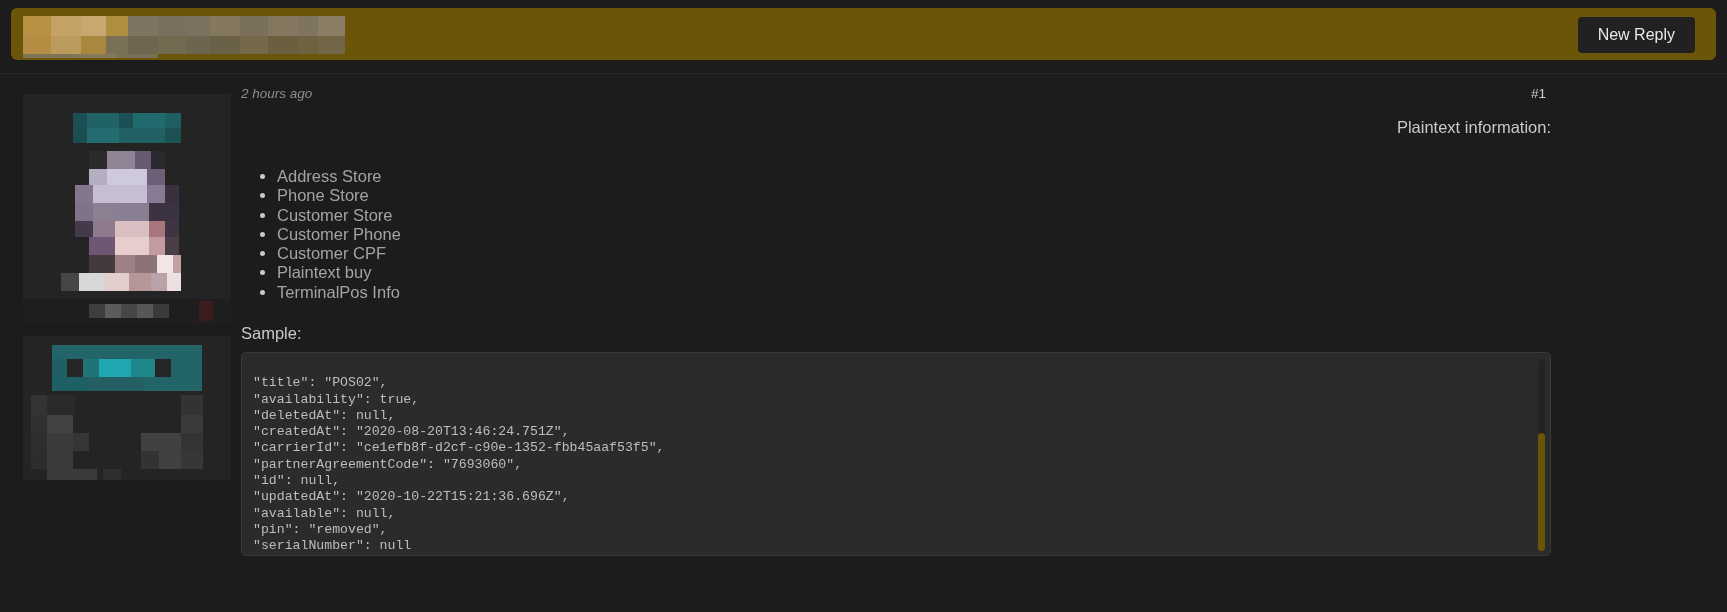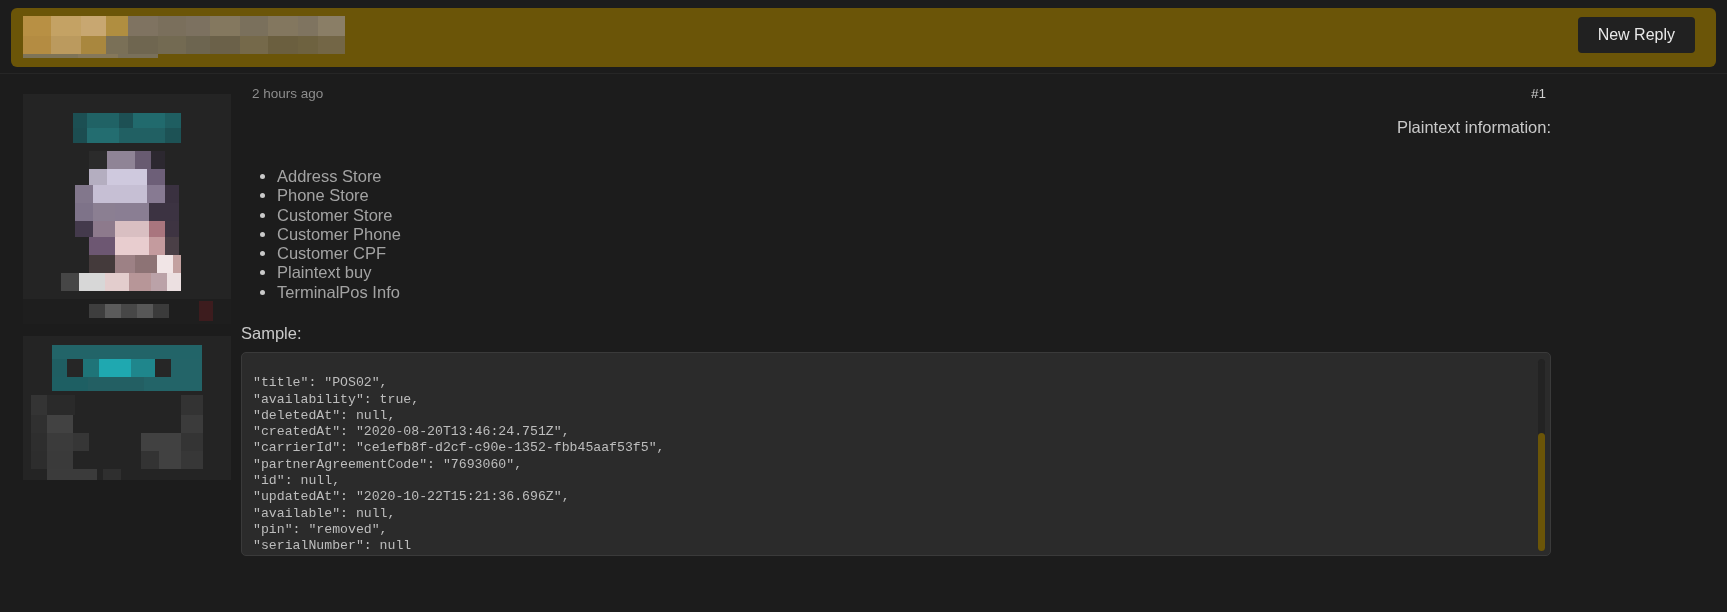--- a/index.html
+++ b/index.html
@@ -8,21 +8,21 @@
     width: 1727px; height: 612px;
     background: #1c1c1c;
     font-family: "Liberation Sans", sans-serif;
     overflow: hidden;
   }
 
   
   #topbar {
     position: absolute;
     left: 11px; top: 8px;
-    width: 1705px; height: 59px;
+    width: 1705px; height: 52px;
     background: #6b5508;
     border-radius: 6px;
   }
   #topbar-title-redacted {
     position: absolute;
     left: 12px; top: 8px;
     width: 322px; height: 42px;
     overflow: hidden;
   }
   #topbar-title-text {
@@ -80,23 +80,24 @@
     position: absolute;
     left: 241px; top: 12px;
     width: 1310px;
     color: #c8c8c8;
   }
   #post-meta-row {
     position: relative;
     height: 22px;
   }
   #post-timestamp {
-    position: absolute; left: 11px; top: 0;
+    position: absolute; left: 0; top: 0;
     font-size: 13.5px;
     color: #8d8d8d;
+    font-style: italic;
   }
   #post-number {
     position: absolute;
     left: 1290px; top: 0;
     font-size: 13.5px;
     color: #d0d0d0;
     white-space: nowrap;
   }
   #plaintext-heading {
     margin-top: 10px;

